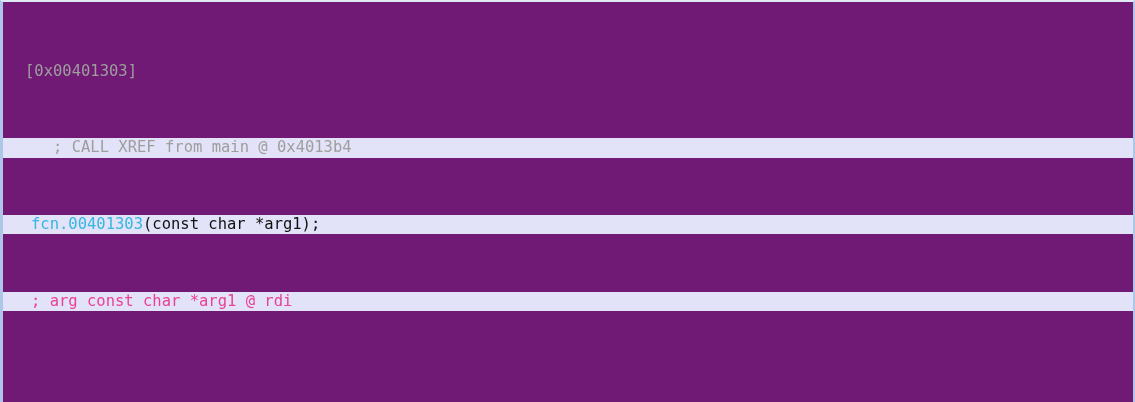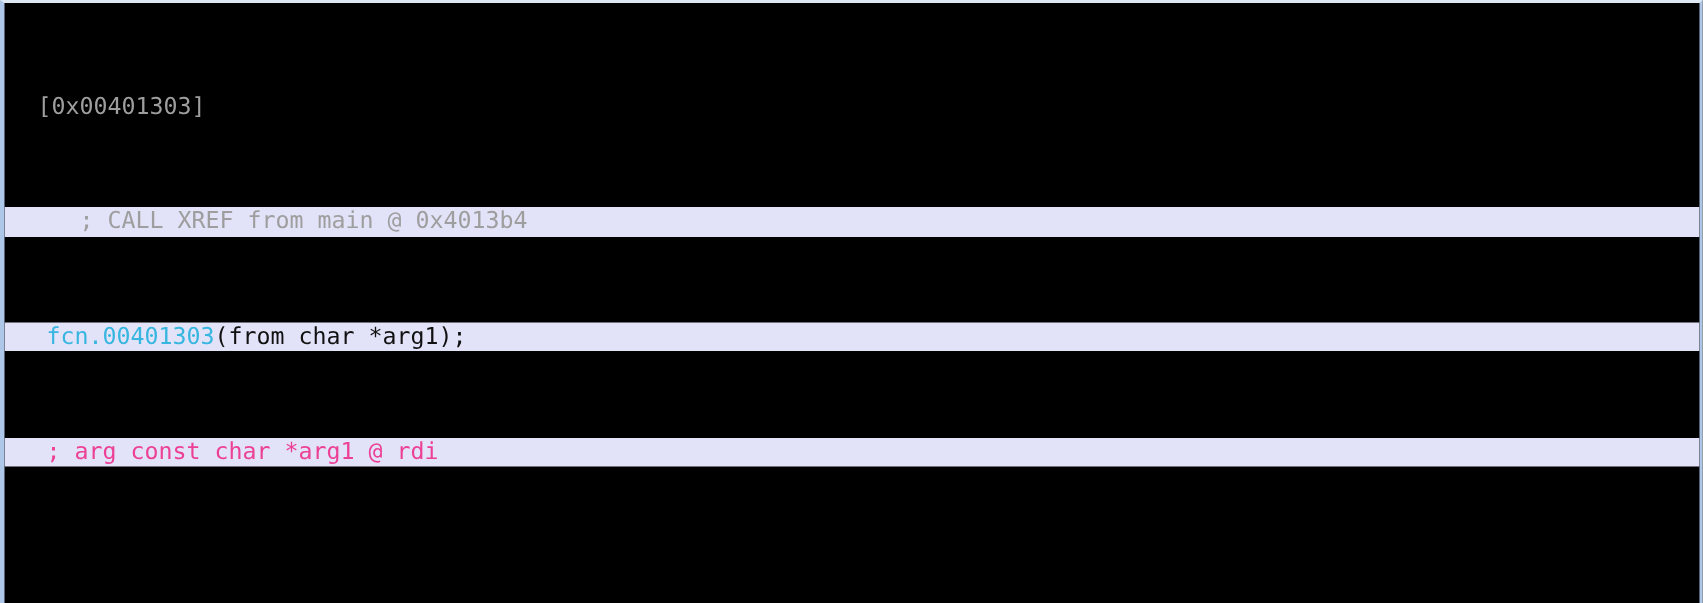--- a/index.html
+++ b/index.html
@@ -7,21 +7,21 @@
     padding: 0;
     background: #ffffff;
   }
   body {
     font-family: "DejaVu Sans Mono", "Liberation Mono", monospace;
   }
   #disasm-panel {
     position: relative;
     width: 1135px;
     height: 402px;
-    background: #000000;
+    background: #701a75;
     overflow: hidden;
     box-sizing: border-box;
     border-left: 3px solid #aec6e8;
     border-right: 2px solid #aec6e8;
     border-top: 2px solid #dfe9f4;
   }
   .code-lines {
     position: absolute;
     left: 0;
     top: 2px;
@@ -51,21 +51,21 @@
 </head>
 <body>
 
 <div id="disasm-panel">
   <div class="code-lines">
 
     <div class="line"><span class="t-title">[0x00401303]</span></div>
 
     <div class="line hl"><span class="t-cmt" style="padding-left:22px">; CALL XREF from main @ 0x4013b4</span></div>
 
-    <div class="line hl"><span class="t-fcn">fcn.00401303</span><span class="t-plain">(from char *arg1);</span></div>
+    <div class="line hl"><span class="t-fcn">fcn.00401303</span><span class="t-plain">(const char *arg1);</span></div>
 
     <div class="line hl"><span class="t-var">; arg const char *arg1 @ rdi</span></div>
 
 
     
 
     
 
   </div>
 </div>

